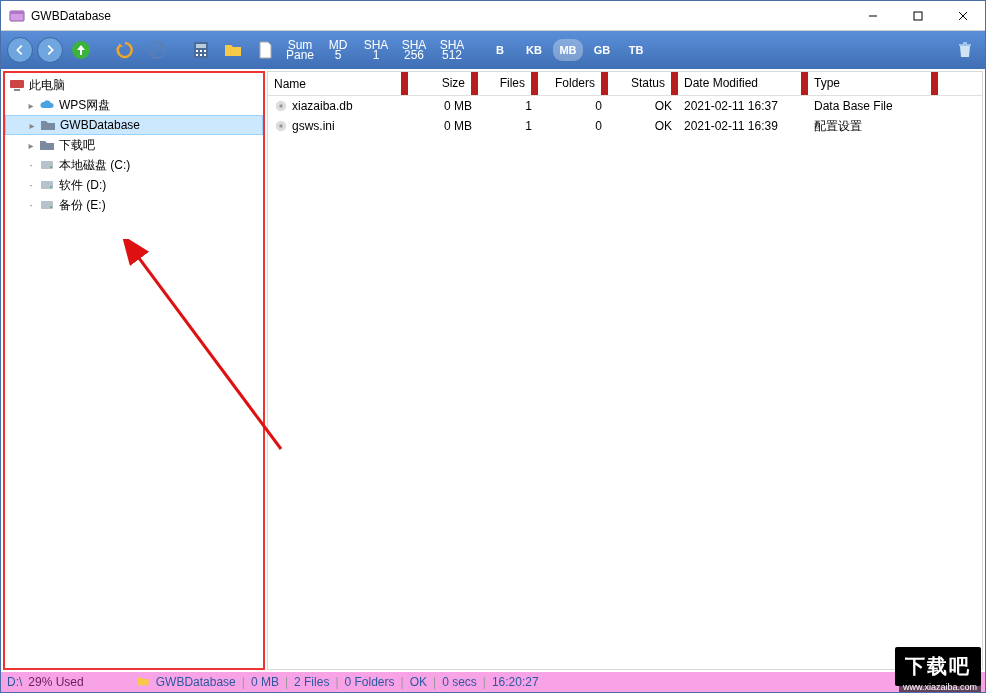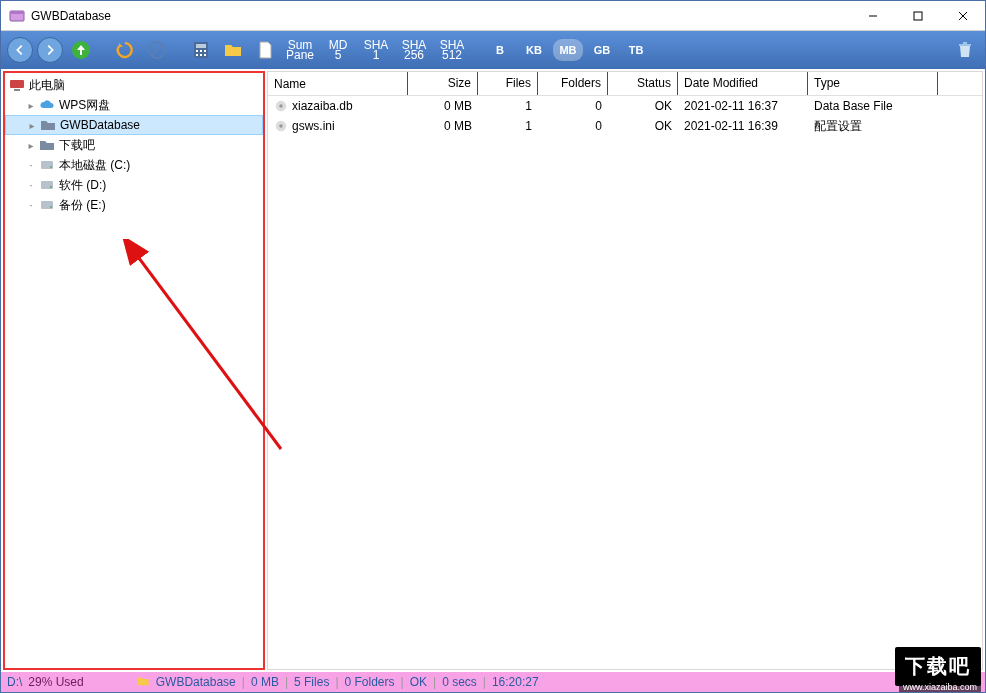--- a/index.html
+++ b/index.html
@@ -24,21 +24,21 @@
   .body { flex:1; display:flex; overflow:hidden; position:relative; }
   .tree { width:262px; border:2px solid #e33; margin:2px; padding:2px 0; overflow:hidden; font-size:13px; background:#fff; }
   .tree-row { display:flex; align-items:center; height:20px; padding-left:4px; white-space:nowrap; }
   .tree-row.lvl1 { padding-left:20px; }
   .tree-row.selected { background:#cce8ff; border:1px solid #99d1ff; }
   .expander { width:12px; height:12px; margin-right:2px; display:inline-flex; align-items:center; justify-content:center; color:#888; font-size:10px;}
   .dot { width:6px; text-align:center; color:#777; }
   .tree-icon { width:16px; height:16px; margin-right:4px; display:inline-flex; align-items:center; justify-content:center;}
   .list { flex:1; display:flex; flex-direction:column; border-left:1px solid #e0e0e0; margin:2px 2px 2px 0; border:1px solid #d8d8d8;}
   .list-header { display:flex; height:24px; border-bottom:1px solid #e0e0e0; }
-  .lh { padding:4px 6px; border-right:1px solid #b91c1c; font-size:12px; color:#000; }
+  .lh { padding:4px 6px; border-right:7px solid #b91c1c; font-size:12px; color:#000; }
   .list-body { flex:1; overflow:auto; position:relative;}
   .row { display:flex; height:20px; align-items:center; }
   .cell { padding:0 6px; font-size:12px; color:#000; overflow:hidden; white-space:nowrap; }
   .c-name{ width:140px; display:flex; align-items:center; gap:4px;}
   .c-size{ width:70px; text-align:right;}
   .c-files{ width:60px; text-align:right;}
   .c-folders{ width:70px; text-align:right;}
   .c-status{ width:70px; text-align:right;}
   .c-date{ width:130px;}
   .c-type{ width:130px;}
@@ -310,21 +310,21 @@
     <span style="color:#2a5aa0;">D:\</span>
     <span>29% Used</span>
     <span style="flex:0 0 40px"></span>
     <span><svg width="14" height="14" viewBox="0 0 20 20">
           <path d="M2 5 L8 5 L10 7 L18 7 L18 16 L2 16 Z" fill="#f7c948"></path>
         </svg></span>
     <span class="status-blue">GWBDatabase</span>
     <span class="status-sep">|</span>
     <span class="status-blue">0  MB</span>
     <span class="status-sep">|</span>
-    <span class="status-blue">5 Files</span>
+    <span class="status-blue">2 Files</span>
     <span class="status-sep">|</span>
     <span class="status-blue">0 Folders</span>
     <span class="status-sep">|</span>
     <span class="status-blue">OK</span>
     <span class="status-sep">|</span>
     <span class="status-blue">0 secs</span>
     <span class="status-sep">|</span>
     <span class="status-blue">16:20:27</span>
   </div>
 

